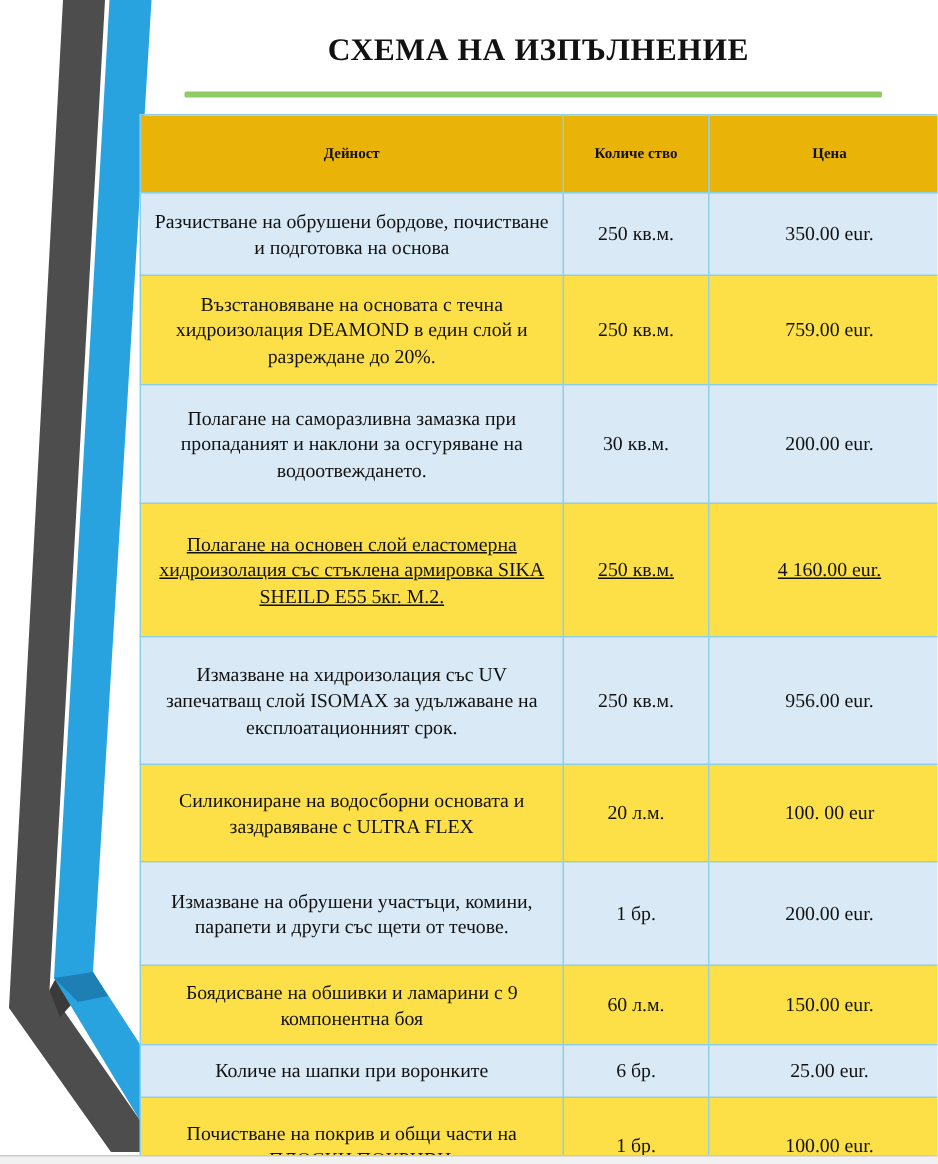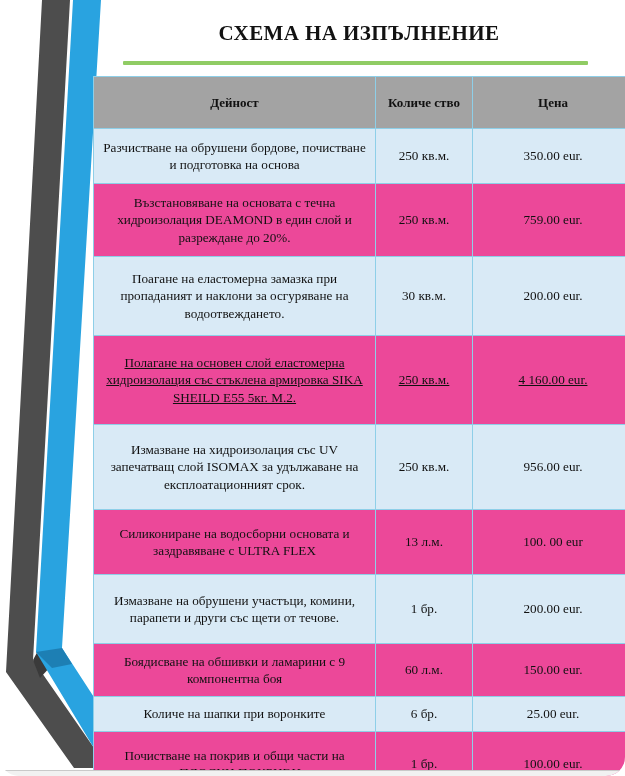--- a/index.html
+++ b/index.html
@@ -17,21 +17,20 @@
   }
 
   #slide {
     position: absolute;
     left: 0;
     top: 0;
     width: 625px;
     height: 776px;
     background: #ffffff;
     overflow: hidden;
-    border-radius: 19px;
   }
 
   
   .ribbon-layer {
     position: absolute;
     left: 0;
     top: 0;
     width: 625px;
     height: 776px;
     pointer-events: none;
@@ -81,31 +80,31 @@
   .sched-table td {
     border: 1px solid #8ecfe8;
     padding: 3px 6px;
     vertical-align: middle;
     text-align: center;
     color: #111111;
     font-size: 13.2px;
     line-height: 1.32;
   }
   .sched-table thead th {
-    background: #a3a3a3;
+    background: #eab308;
     font-weight: bold;
-    font-size: 13px;
+    font-size: 10px;
     height: 47px;
     padding: 2px 6px;
   }
   .sched-table tbody tr.shade td {
     background: #d9eaf6;
   }
   .sched-table tbody tr.plain td {
-    background: #ec4899;
+    background: #fde047;
   }
   .col-act   { text-align: center; }
   .col-qty   { text-align: center; white-space: nowrap; }
   .col-price { text-align: center; white-space: nowrap; }
 
   
   tr.h1 td { height: 48px; }
   tr.h2 td { height: 66px; }
   tr.h3 td { height: 72px; }
   tr.h4 td { height: 82px; text-decoration: underline; }
@@ -166,37 +165,37 @@
         <td class="col-act">Разчистване на обрушени бордове, почистване и подготовка на основа</td>
         <td class="col-qty">250 кв.м.</td>
         <td class="col-price">350.00 eur.</td>
       </tr>
       <tr class="plain h2">
         <td class="col-act">Възстановяване на основата с течна хидроизолация DEAMOND в един слой и разреждане до 20%.</td>
         <td class="col-qty">250 кв.м.</td>
         <td class="col-price">759.00 eur.</td>
       </tr>
       <tr class="shade h3">
-        <td class="col-act">Поагане на еластомерна замазка при пропаданият и наклони за осгуряване на водоотвеждането.</td>
+        <td class="col-act">Полагане на саморазливна замазка при пропаданият и наклони за осгуряване на водоотвеждането.</td>
         <td class="col-qty">30 кв.м.</td>
         <td class="col-price">200.00 eur.</td>
       </tr>
       <tr class="plain h4">
         <td class="col-act">Полагане на основен слой еластомерна хидроизолация със стъклена армировка SIKA SHEILD Е55 5кг. М.2.</td>
         <td class="col-qty">250 кв.м.</td>
         <td class="col-price">4 160.00 eur.</td>
       </tr>
       <tr class="shade h5">
         <td class="col-act">Измазване на хидроизолация със UV запечатващ слой ISOMAX за удължаване на експлоатационният срок.</td>
         <td class="col-qty">250 кв.м.</td>
         <td class="col-price">956.00 eur.</td>
       </tr>
       <tr class="plain h6">
         <td class="col-act">Силикониране на водосборни основата и заздравяване с ULTRA FLEX</td>
-        <td class="col-qty">13 л.м.</td>
+        <td class="col-qty">20 л.м.</td>
         <td class="col-price">100. 00 eur</td>
       </tr>
       <tr class="shade h7">
         <td class="col-act">Измазване на обрушени участъци, комини, парапети и други със щети от течове.</td>
         <td class="col-qty">1 бр.</td>
         <td class="col-price">200.00 eur.</td>
       </tr>
       <tr class="plain h8">
         <td class="col-act">Боядисване на обшивки и ламарини с 9 компонентна боя</td>
         <td class="col-qty">60 л.м.</td>

